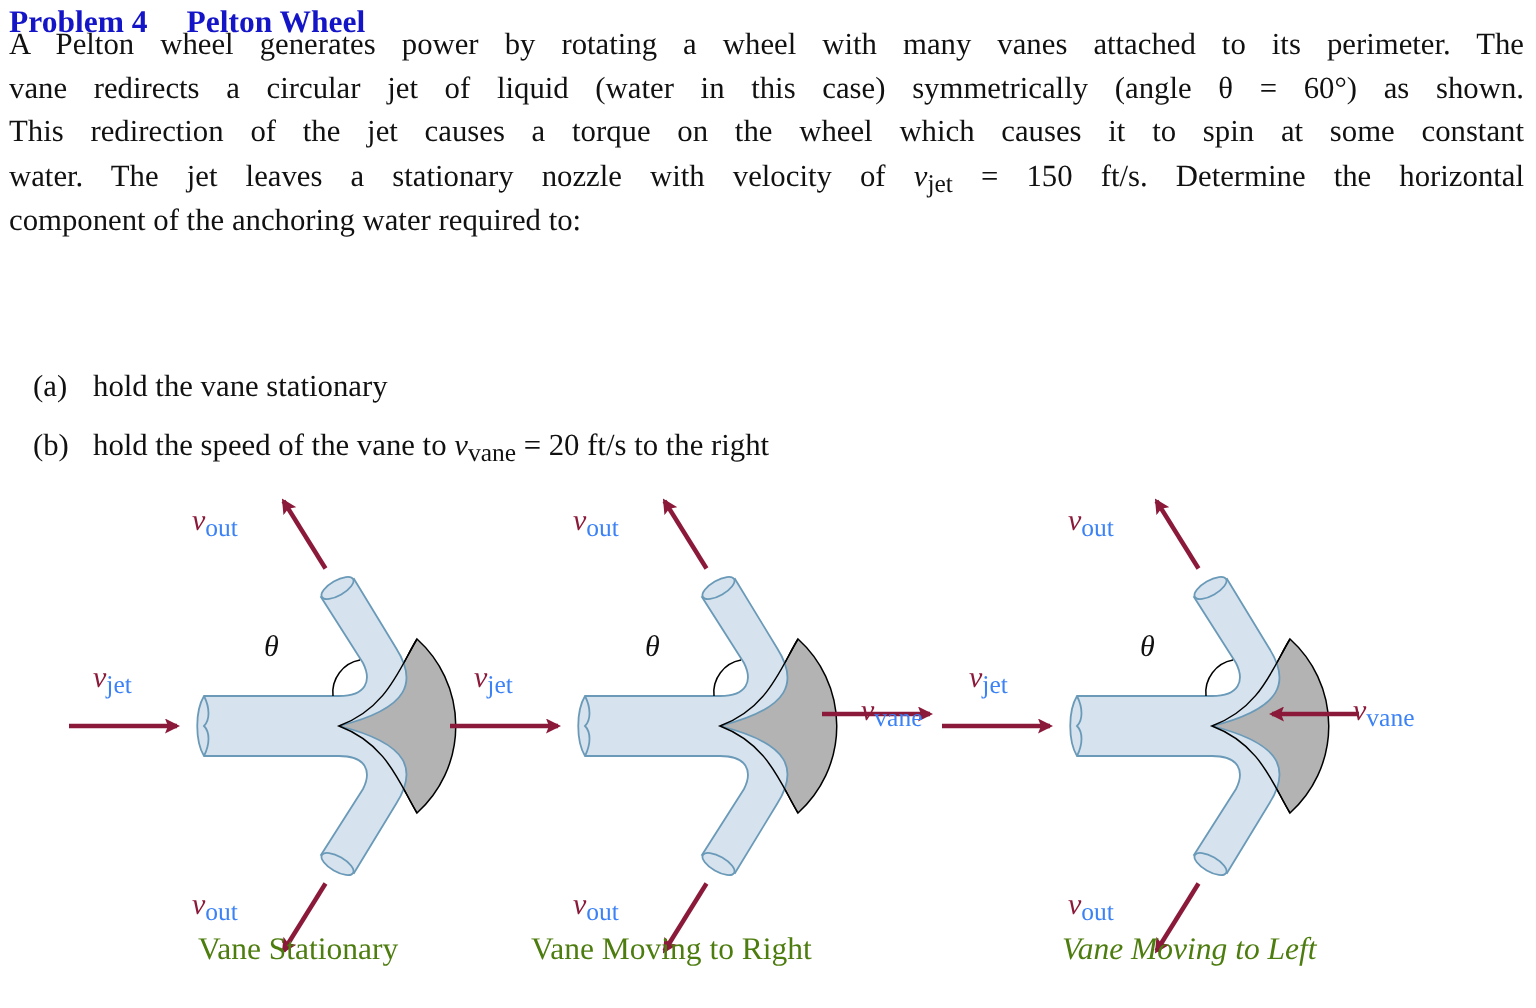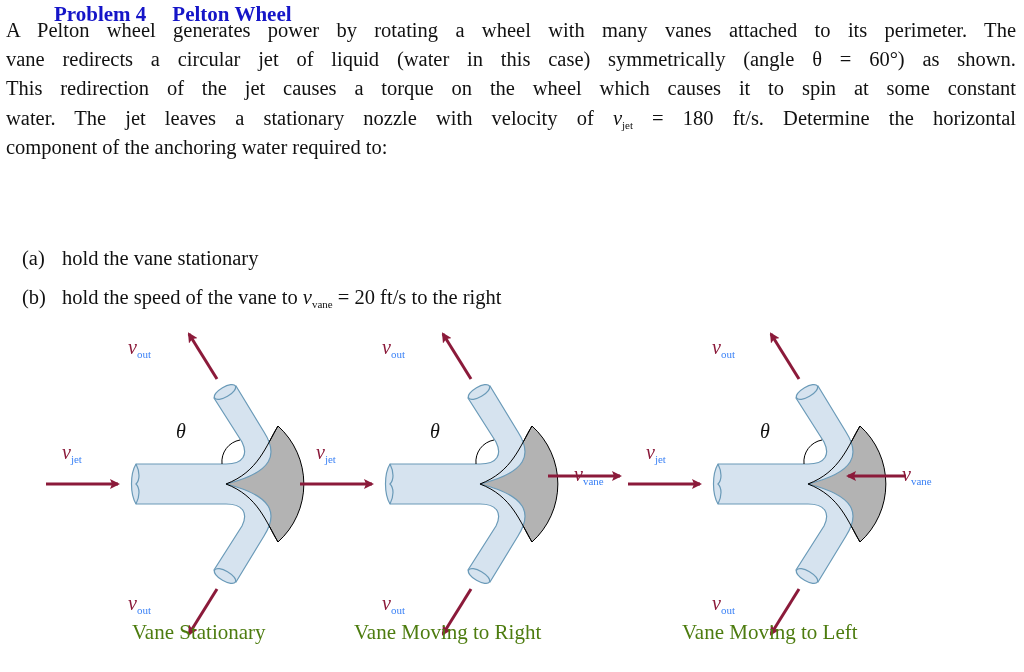--- a/index.html
+++ b/index.html
@@ -1,43 +1,43 @@
 <!DOCTYPE html>
 <html><head>
 <meta charset="utf-8">
 <style>
   html, body { margin: 0; padding: 0; background: #ffffff; }
   body { width: 1024px; height: 672px; position: relative; overflow: hidden;
          font-family: "Liberation Serif", "DejaVu Serif", serif; color: #111; }
-  .title { position: absolute; left: 6px; top: 2px; font-size: 21px; font-weight: bold; color: #1515c8; white-space: nowrap; margin-left: 48px; }
+  .title { position: absolute; left: 6px; top: 2px; font-size: 21px; font-weight: bold; color: #1515c8; white-space: nowrap; }
   .title .gap { display: inline-block; width: 26px; }
   .para { position: absolute; left: 6px; top: 16px; width: 1010px; font-size: 20.5px; line-height: 29.2px; text-align: justify; }
   .para .ln { display: block; text-align-last: justify; white-space: nowrap; }
   .para .ln.last { text-align-last: left; }
   .math { font-style: italic; }
-  sub { font-size: 11px; font-style: normal; vertical-align: -4px; line-height: 0; }
+  sub { font-size: 17px; font-style: normal; vertical-align: -4px; line-height: 0; }
   .items { position: absolute; left: 22px; top: 196px; font-size: 20.5px; margin-top: 47px; }
   .item { height: 39px; line-height: 30px; white-space: nowrap; }
   .item .lbl { display: inline-block; width: 40px; }
   .cap { position: absolute; font-size: 21px; white-space: nowrap; color: #4d7c0f; }
   .mlab { position: absolute; font-size: 20px; font-style: italic; color: #8b1a3a; white-space: nowrap; }
   .mlab sub { color: #3b82f6; }
 </style>
 </head>
 <body>
 
 <div class="title">
   <span>Problem 4</span><span class="gap"></span><span>Pelton Wheel</span>
 </div>
 
 <div class="para">
   <span class="ln">A Pelton wheel generates power by rotating a wheel with many vanes attached to its perimeter. The</span>
   <span class="ln">vane redirects a circular jet of liquid (water in this case) symmetrically (angle θ = 60°) as shown.</span>
   <span class="ln">This redirection of the jet causes a torque on the wheel which causes it to spin at some constant</span>
-  <span class="ln"><span>water. The jet leaves a stationary nozzle with velocity of</span> <span class="math">v</span><sub>jet</sub><span> = 180 ft/s.  Determine the horizontal</span></span>
+  <span class="ln"><span>water. The jet leaves a stationary nozzle with velocity of</span> <span class="math">v</span><sub>jet</sub><span> = 150 ft/s.  Determine the horizontal</span></span>
   <span class="ln last">component of the anchoring water required to:</span>
 </div>
 
 <div class="items">
   <div class="item">
     <span class="lbl">(a)</span><span>hold the vane stationary</span>
   </div>
   <div class="item">
     <span class="lbl">(b)</span><span>hold the speed of the vane to </span><span class="math">v</span><sub>vane</sub><span> = 20 ft/s to the right</span>
   </div>
@@ -91,13 +91,13 @@
 <div class="mlab" style="left:430px;top:420px;color:#111;">θ</div>
 <div class="mlab" style="left:574px;top:463px;"><span>v</span><sub>vane</sub></div>
 <div class="mlab" style="left:382px;top:592px;"><span>v</span><sub>out</sub></div>
 <div class="cap" style="left:354px;top:620px;">Vane Moving to Right</div>
 
 <div class="mlab" style="left:712px;top:336px;"><span>v</span><sub>out</sub></div>
 <div class="mlab" style="left:646px;top:441px;"><span>v</span><sub>jet</sub></div>
 <div class="mlab" style="left:760px;top:420px;color:#111;">θ</div>
 <div class="mlab" style="left:902px;top:463px;"><span>v</span><sub>vane</sub></div>
 <div class="mlab" style="left:712px;top:592px;"><span>v</span><sub>out</sub></div>
-<div class="cap" style="left:682px;top:620px;">Vane Moving to Left</div>
+<div class="cap" style="left:708px;top:620px;font-style:italic;">Vane Moving to Left</div>
 
 </body></html>

